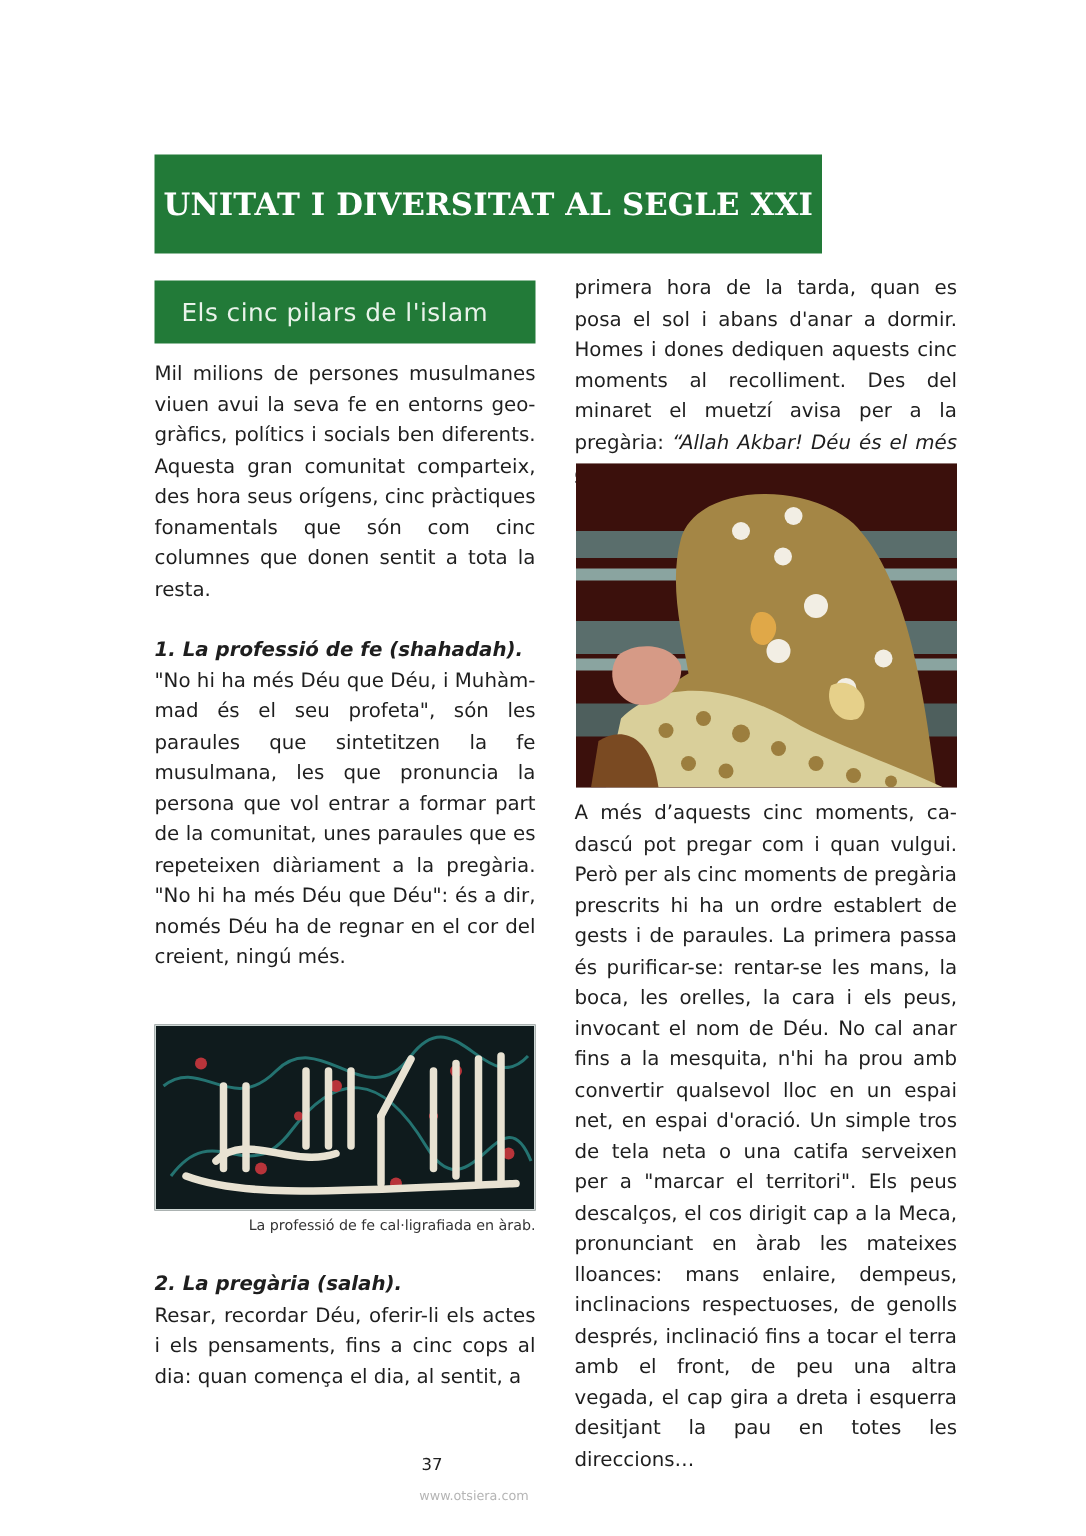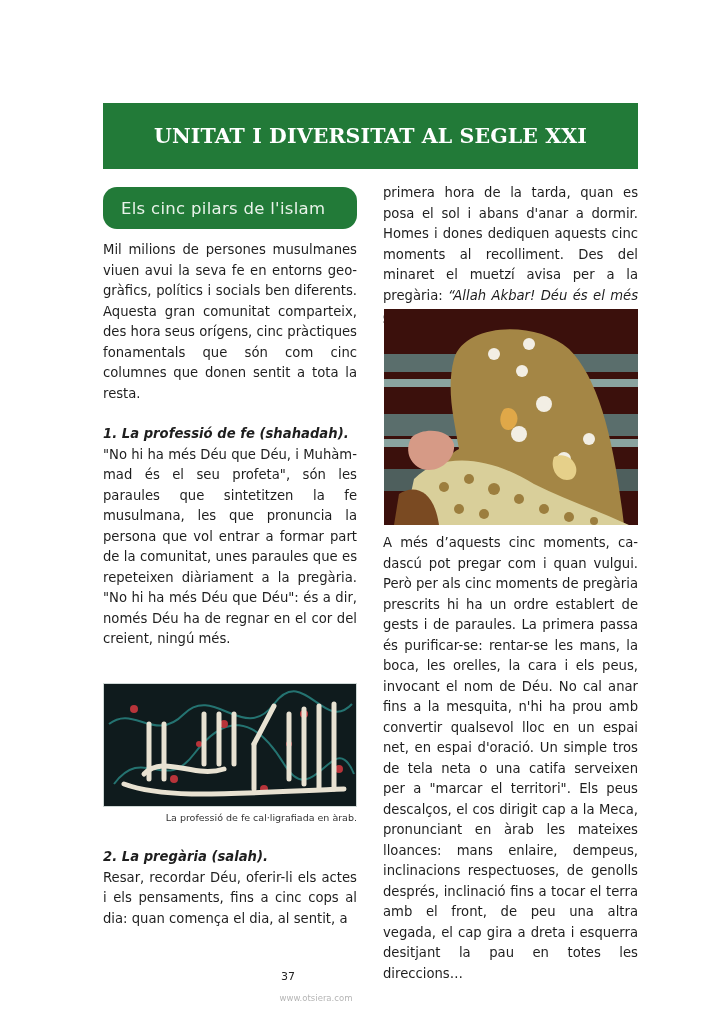--- a/index.html
+++ b/index.html
@@ -1,19 +1,19 @@
 <!DOCTYPE html>
 <html><head>
 <meta charset="utf-8">
 <style>
   html, body { margin: 0; padding: 0; background: #ffffff; }
   body { width: 724px; height: 1024px; position: relative; overflow: hidden; font-family: "DejaVu Sans", sans-serif; color: #1e1e1e; }
-  .banner { position: absolute; left: 103px; top: 103px; width: 535px; height: 66px; background: #227a38; display: flex; align-items: center; justify-content: center; }
+  .banner { position: absolute; left: 103px; top: 103px; width: 445px; height: 66px; background: #227a38; display: flex; align-items: center; justify-content: center; }
   .banner h1 { margin: 0; color: #ffffff; font-family: "DejaVu Serif", serif; font-weight: bold; font-size: 20.5px; letter-spacing: 0.1px; }
-  .section-box { position: absolute; left: 103px; top: 187px; width: 254px; height: 42px; background: #227a38; display: flex; align-items: center; border-radius: 14px; }
+  .section-box { position: absolute; left: 103px; top: 187px; width: 254px; height: 42px; background: #227a38; display: flex; align-items: center; }
   .section-box span { color: #e9f3ea; font-size: 16.5px; margin-left: 18px; letter-spacing: 0.3px; }
   .col { position: absolute; font-size: 13.2px; line-height: 20.5px; text-align: justify; }
   .col p { margin: 0; }
   .left { left: 103px; width: 254px; }
   .right { left: 383px; width: 255px; }
   .head { font-weight: bold; font-style: italic; }
   .ital { font-style: italic; }
   .photo { position: absolute; overflow: hidden; }
   .photo-callig { left: 103px; top: 683px; width: 254px; height: 124px; background: #0e1a1c; border: 1px solid #cfd8d6; box-sizing: border-box; }
   .photo-woman { left: 384px; top: 309px; width: 254px; height: 216px; background: #3a0f0b; }

